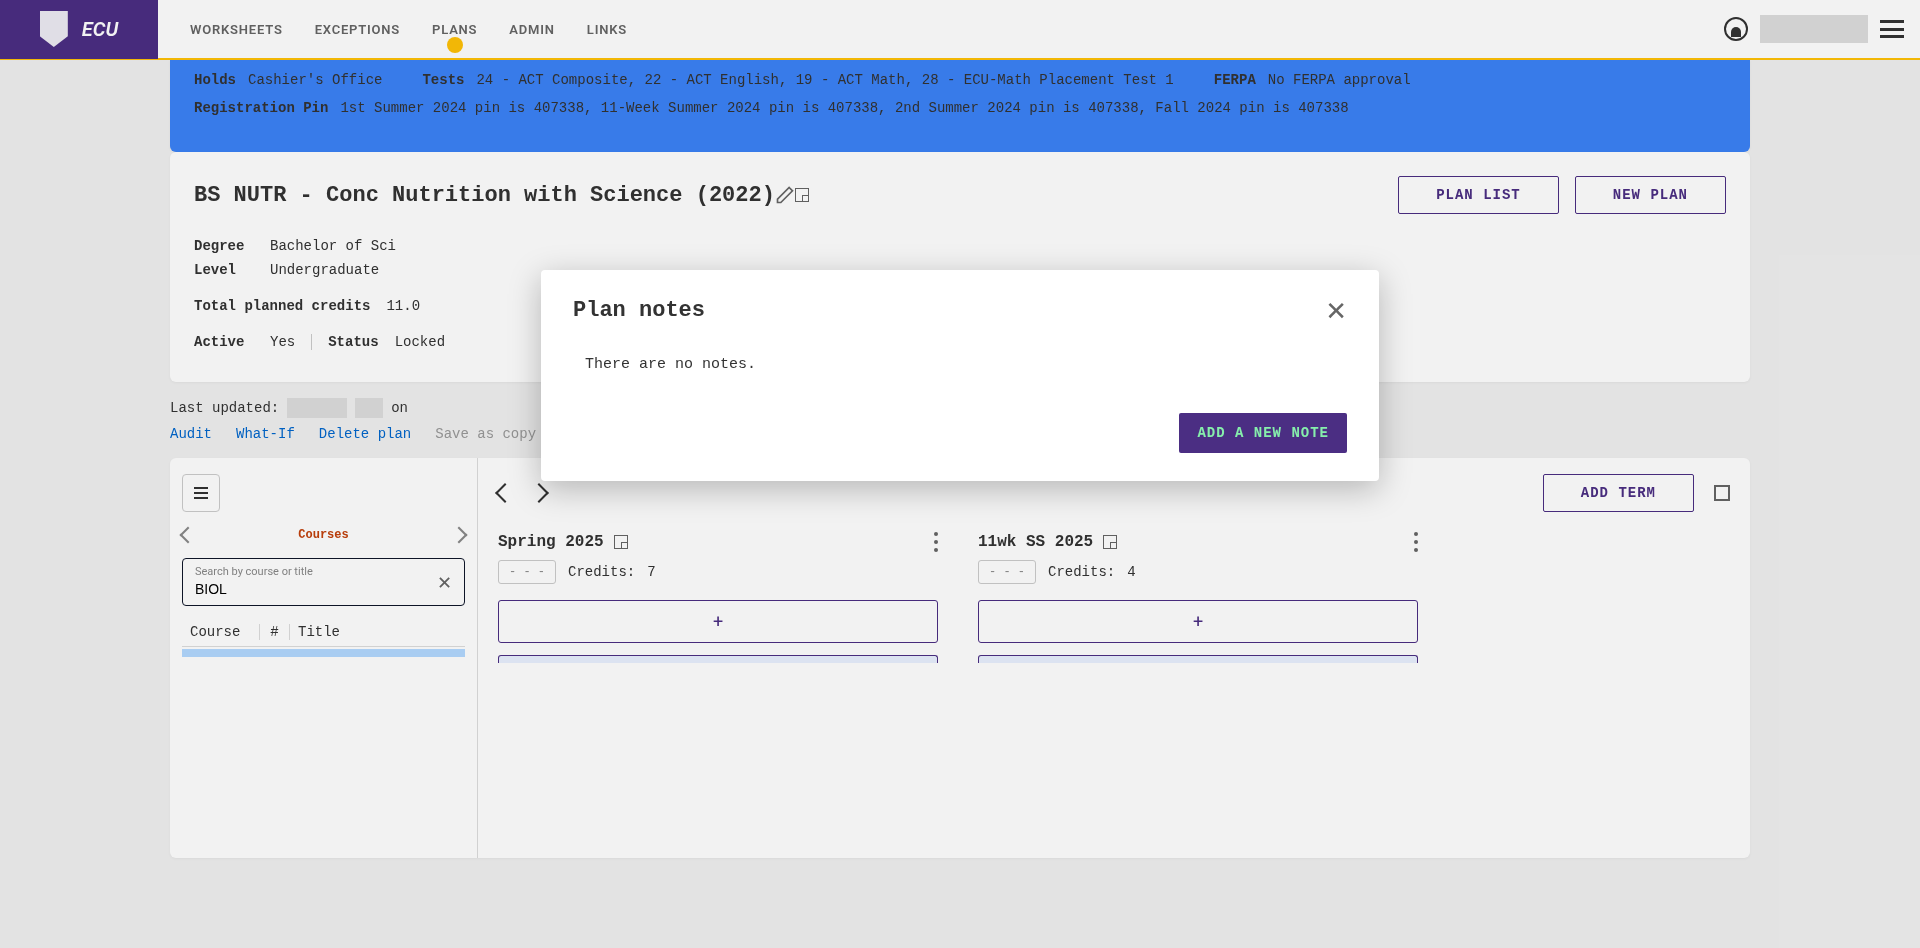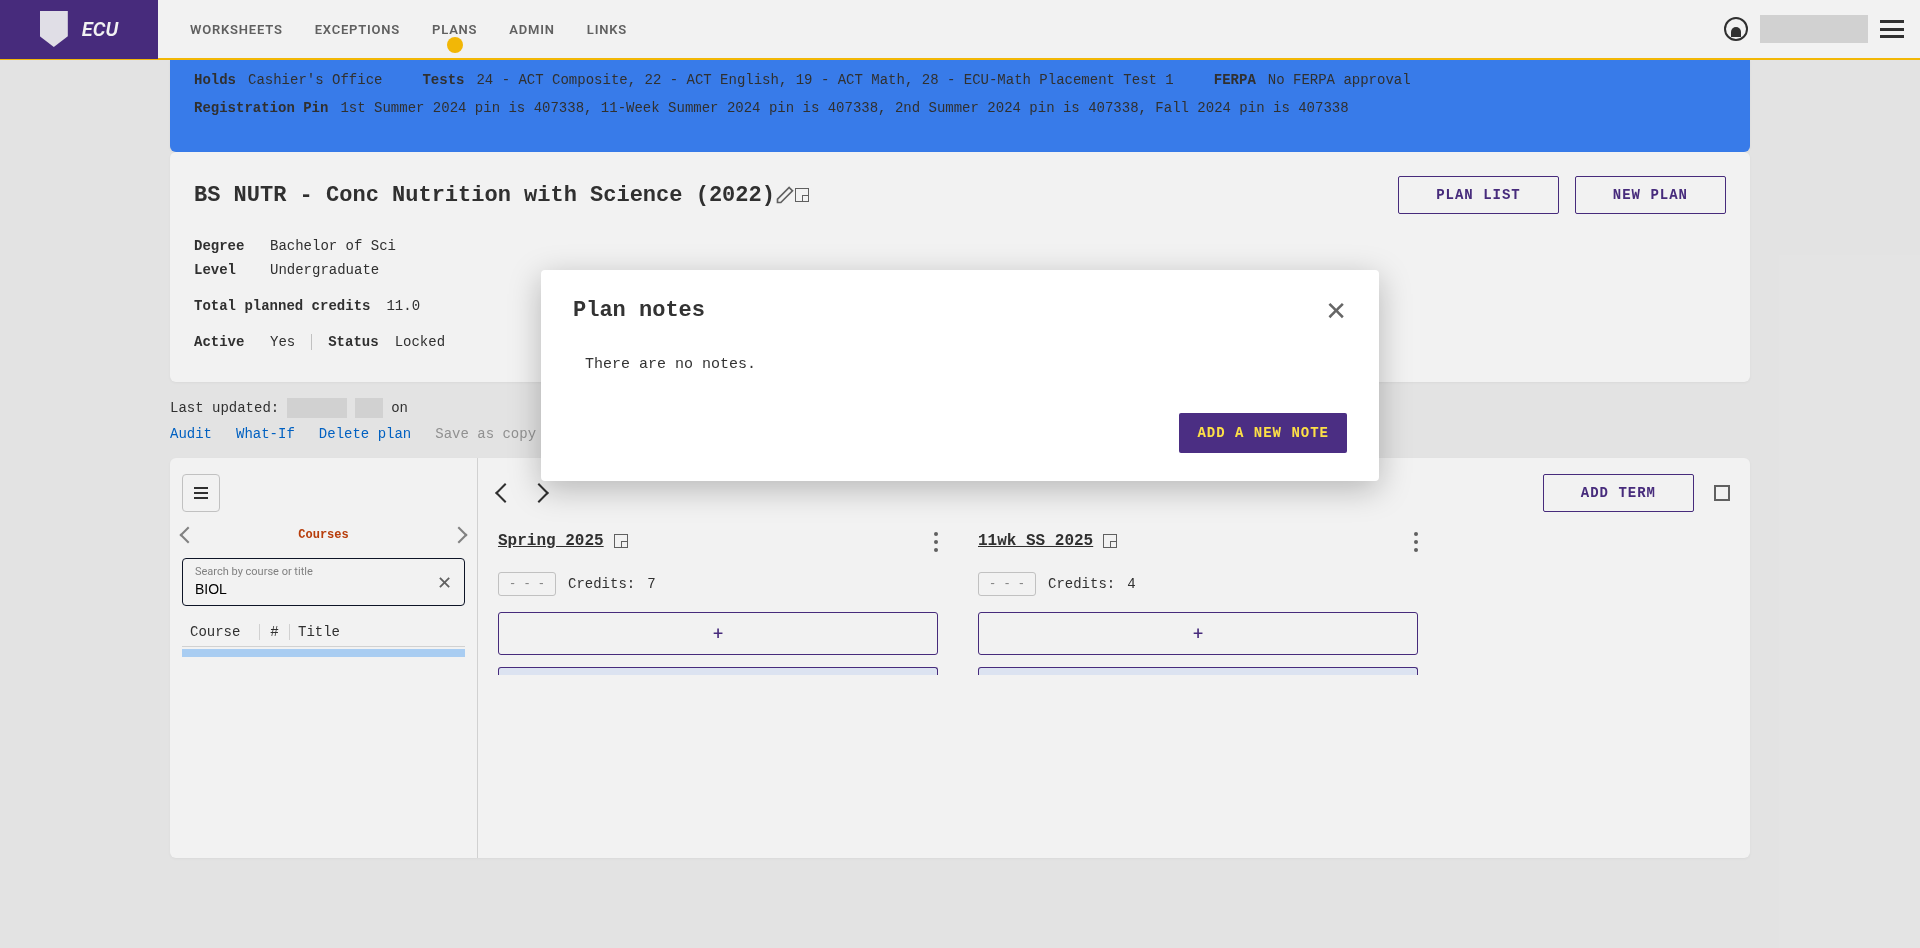--- a/index.html
+++ b/index.html
@@ -368,24 +368,23 @@
     
     .terms {
       display: flex;
       gap: 40px;
     }
     .term {
       width: 440px;
     }
     .term-header {
       display: flex;
-      align-items: flex-start;
+      align-items: center;
       justify-content: space-between;
-      margin-bottom: 20px;
-      text-decoration: underline;
+      margin-bottom: 8px;
     }
     .term-title-row {
       display: flex;
       align-items: center;
       gap: 10px;
     }
     .term-title {
       font-family: 'Courier New', monospace;
       font-size: 16px;
       font-weight: bold;
@@ -496,21 +495,21 @@
       font-size: 15px;
       margin-bottom: 40px;
       padding-left: 12px;
     }
     .modal-footer {
       display: flex;
       justify-content: flex-end;
     }
     .btn-primary {
       background: #4b2e83;
-      color: #fde047;
+      color: #86efac;
       border: none;
       padding: 12px 18px;
       font-family: 'Courier New', monospace;
       font-size: 14px;
       font-weight: bold;
       letter-spacing: 1px;
       cursor: pointer;
       border-radius: 2px;
     }
   </style>

